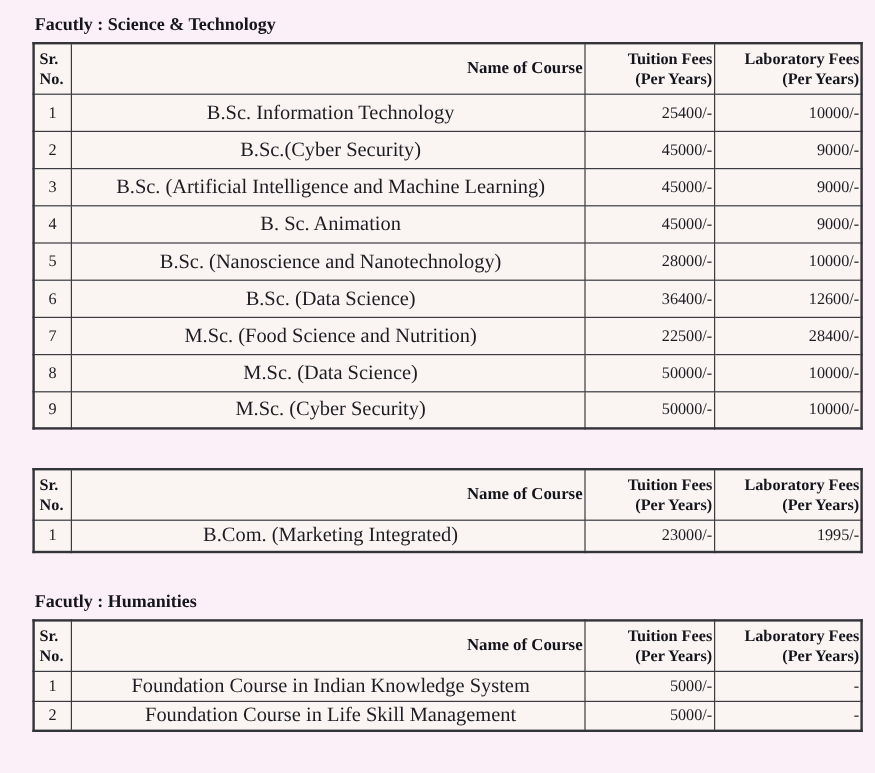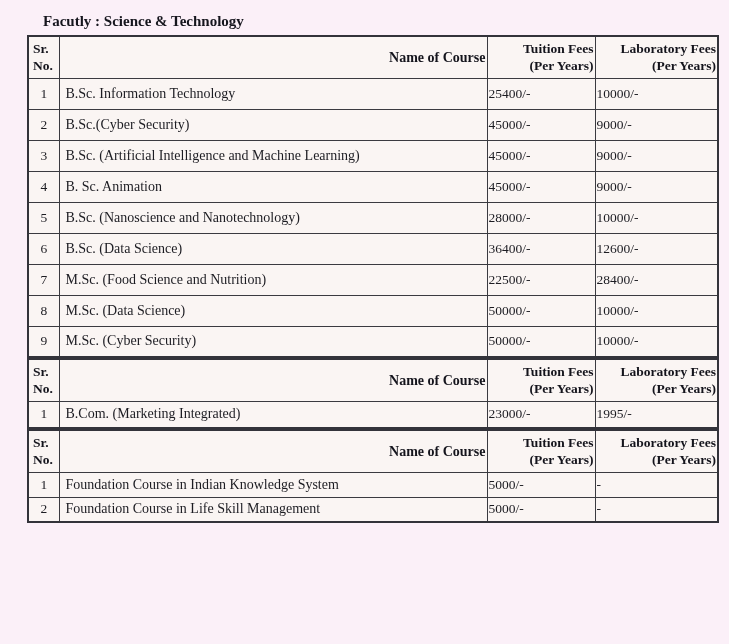--- a/index.html
+++ b/index.html
@@ -13,47 +13,48 @@
     color: #1c1c22;
     overflow: hidden;
   }
   .page {
     padding: 12px 12px 0 27px;
   }
   .section-title {
     font-size: 15px;
     font-weight: bold;
     color: #15151d;
-    margin: 0 0 5px 16px;
+    margin: 0 0 5px 2px;
     line-height: 18px;
   }
   .fees-table {
     border-collapse: collapse;
     width: 690px;
     table-layout: fixed;
     background: #faf5f3;
     border: 2px solid #33333a;
+    margin-bottom: 32px;
   }
   .fees-table th, .fees-table td {
     border: 1.5px solid #3a3a40;
     overflow: hidden;
   }
   .fees-table th {
     font-weight: bold;
     font-size: 13.5px;
     color: #14141c;
     height: 42px;
     line-height: 17px;
   }
   th.h-sr   { text-align: left; padding-left: 4px; }
   th.h-course { text-align: right; padding-left: 5px; font-size: 14px; }
   th.h-fee  { text-align: right; }
   td.cell-sr { text-align: center; font-size: 13.5px; }
-  td.cell-course { text-align: left; padding-left: 6px; font-size: 14px; }
-  td.cell-tuition, td.cell-lab { text-align: left; font-size: 13.5px; }
+  td.cell-course { text-align: center; padding-left: 6px; font-size: 17px; }
+  td.cell-tuition, td.cell-lab { text-align: right; font-size: 13.5px; }
   .rows-t1 tbody td { height: 31px; }
   .rows-t2 tbody td { height: 27px; }
   .rows-t3 tbody td { height: 25px; }
   .hdr-line { display: block; }
 </style>
 </head>
 <body>
 
 <div class="page">
 
@@ -172,20 +173,21 @@
             <td class="cell-sr">1</td>
             <td class="cell-course">B.Com. (Marketing Integrated)</td>
             <td class="cell-tuition">23000/-</td>
             <td class="cell-lab">1995/-</td>
           </tr>
         </tbody>
     </table>
   </section>
 
   <section>
+    <h2 class="section-title">Facutly : Humanities</h2>
     <table class="fees-table rows-t3">
       <colgroup>
           <col style="width:31px">
           <col style="width:428px">
           <col style="width:108px">
           <col style="width:123px">
         </colgroup>
       <thead>
         <tr>
           <th class="h-sr">

